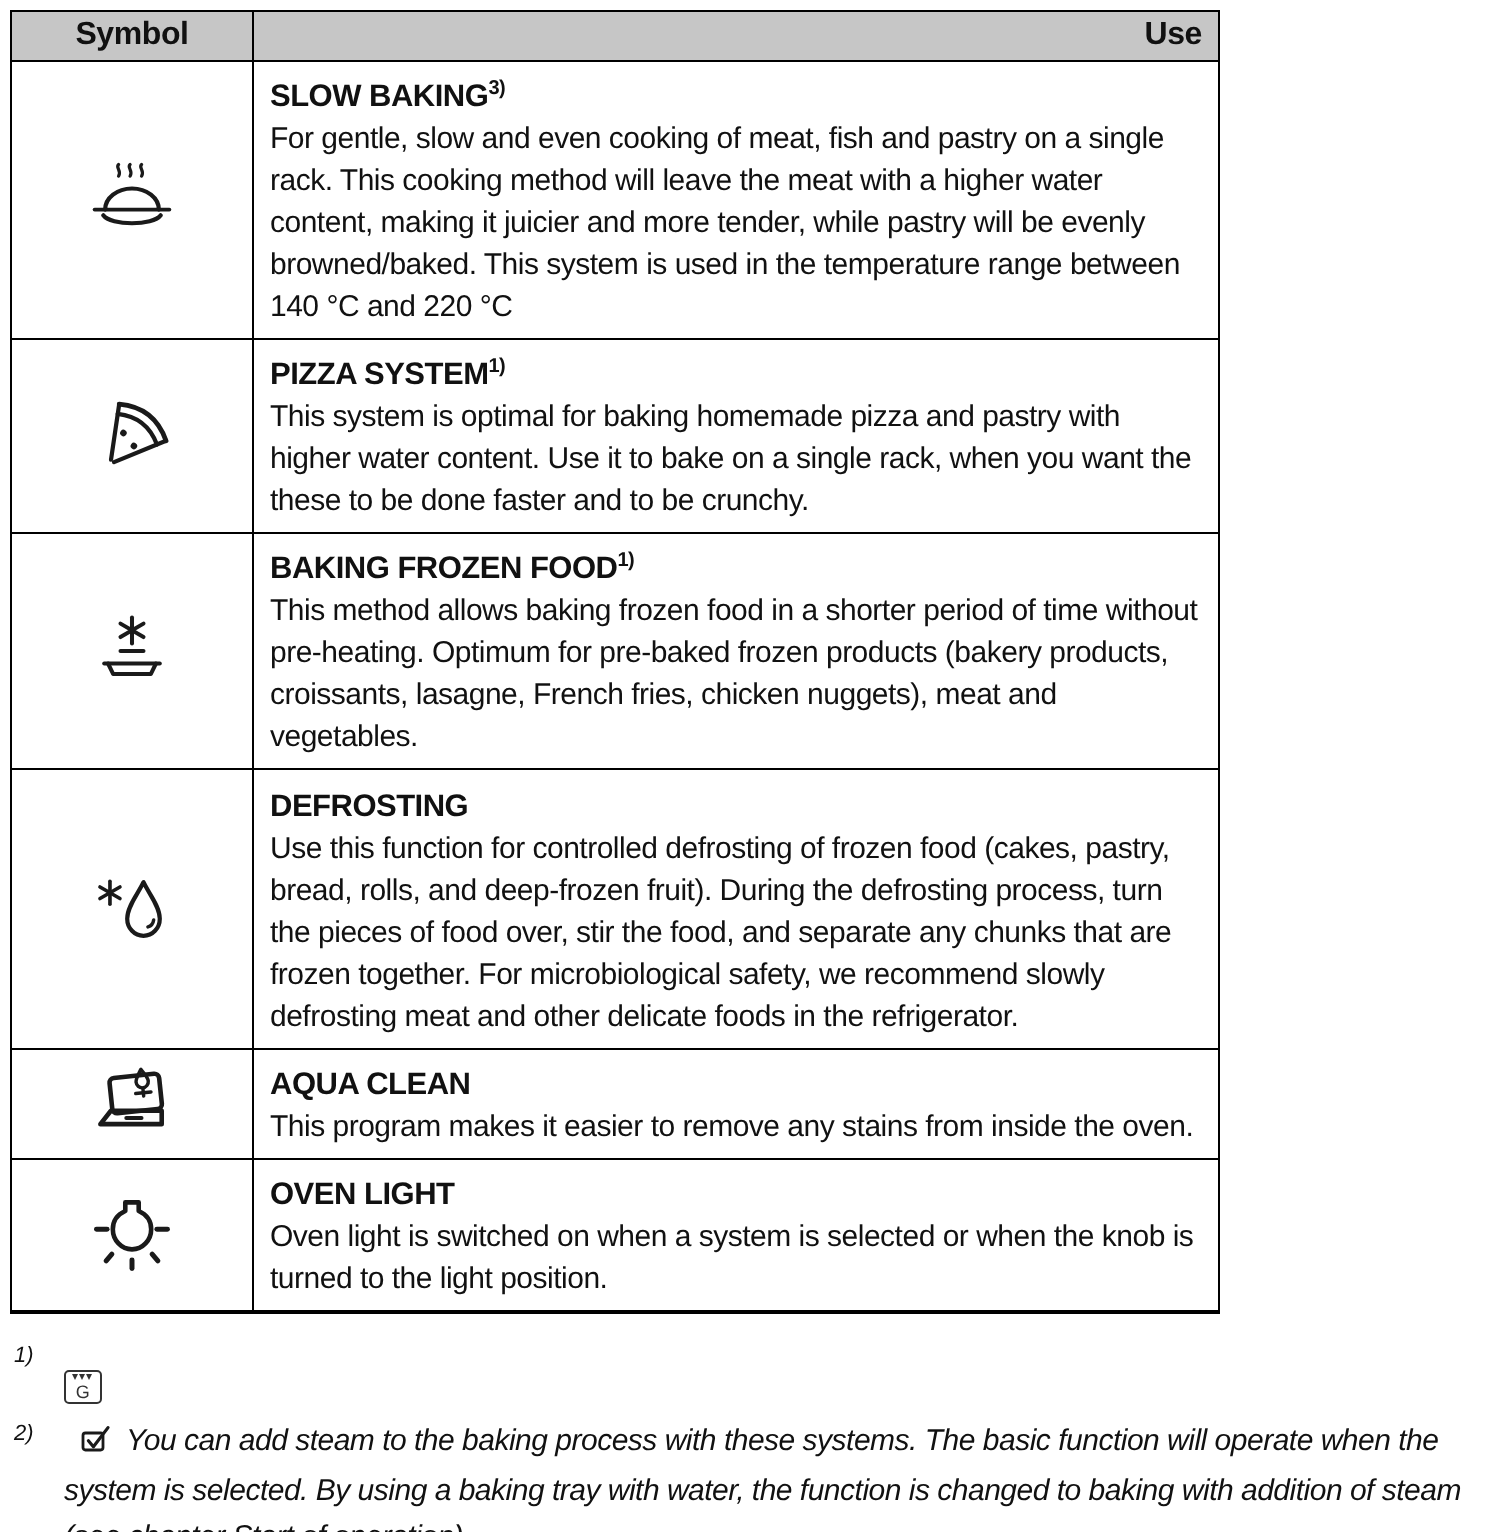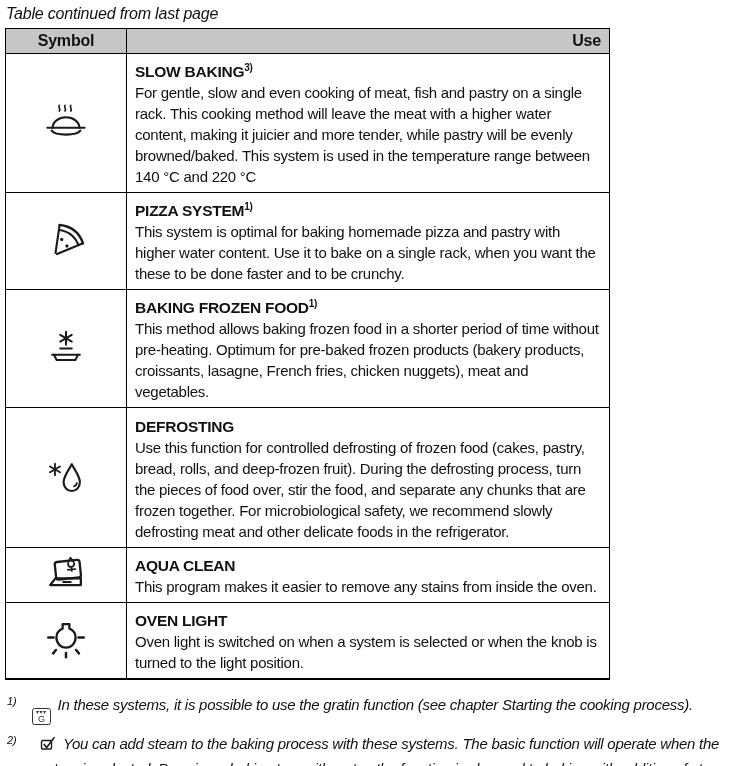--- a/index.html
+++ b/index.html
@@ -46,21 +46,20 @@
   }
   .gratin-marks{font-size:6px;line-height:5px;letter-spacing:0.5px;color:#333;}
   .gratin-letter{font-size:9px;line-height:9px;color:#333;}
   .fn-text{display:inline;}
 </style>
 </head>
 <body>
 
 <div class="page">
 
-  <p class="doc-title">Table continued from last page</p>
 
   <table class="fn-table">
     <thead>
       <tr>
         <th class="col-symbol">Symbol</th>
         <th>Use</th>
       </tr>
     </thead>
     <tbody>
 
@@ -184,21 +183,21 @@
     </tbody>
   </table>
 
   <div class="footnotes">
 
     <div class="footnote">
       <span class="fn-marker">1)</span>
       <span class="gratin-box">
           <span class="gratin-marks">▾▾▾</span>
           <span class="gratin-letter">G</span>
-        </span><span class="fn-text">In these systems, it is possible to use the gratin function (see chapter Starting the cooking process).</span>
+        </span>
     </div>
 
     <div class="footnote">
       <span class="fn-marker">2)</span>
       <span class="fn-icon" style="margin-left:8px;">
         <svg width="16" height="15" viewBox="0 0 16 15" fill="none" stroke="#1a1a1a" stroke-linecap="round" stroke-linejoin="round">
           <rect x="1.5" y="4.5" width="10" height="8.5" rx="1.2" stroke-width="1.4"></rect>
           <path d="M4.2,8.4 l2.5,3 L14,1.8" stroke-width="1.6"></path>
         </svg>
       </span><span class="fn-text">You can add steam to the baking process with these systems. The basic function will operate when the system is selected. By using a baking tray with water, the function is changed to baking with addition of steam (see chapter Start of operation).</span>

